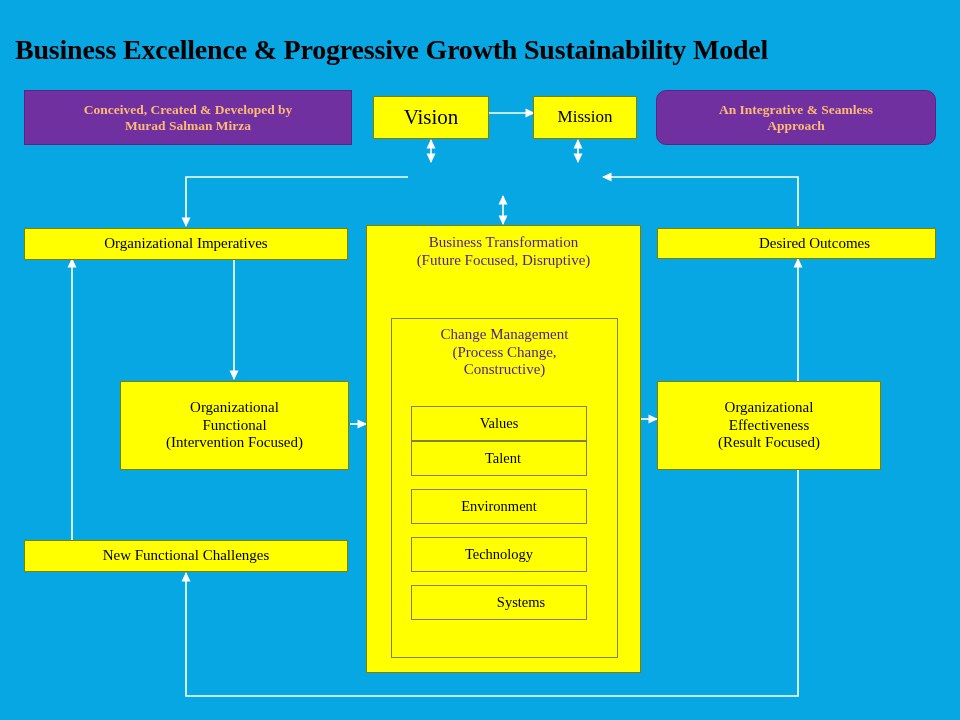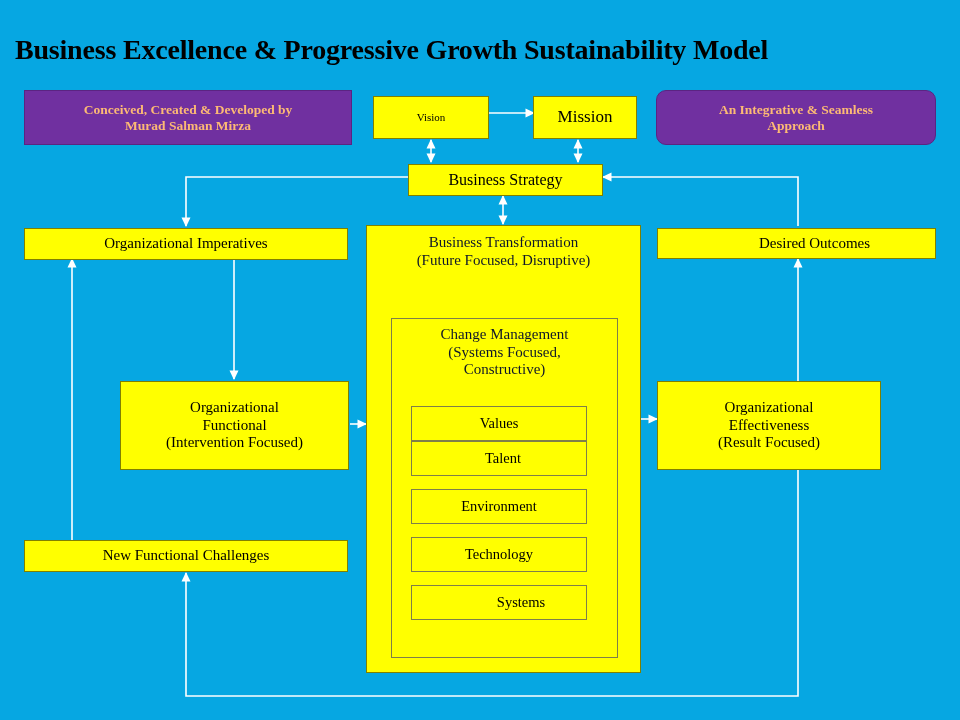--- a/index.html
+++ b/index.html
@@ -59,21 +59,21 @@
     border: 1px solid #7f7f49;
     font-size: 14.5px;
   }
   .big-panel {
     background: #ffff00;
     border: 1px solid #808000;
   }
   .panel-heading {
     position: absolute;
     text-align: center;
-    color: #0f172a;
+    color: #4c1d95;
     line-height: 1.18;
     font-size: 15px;
   }
 </style>
 </head>
 <body>
 
 <div id="canvas">
 
   <svg id="wires" viewBox="0 0 960 720">
@@ -125,50 +125,47 @@
   <div class="box purple" style="left:24px; top:90px; width:328px; height:55px; flex-direction:column;">
     <span>Conceived, Created &amp; Developed by</span>
     <span>Murad Salman Mirza</span>
   </div>
 
   <div class="box purple" style="left:656px; top:90px; width:280px; height:55px; flex-direction:column;border-radius:10px;">
     <span>An Integrative &amp; Seamless</span>
     <span>Approach</span>
   </div>
 
-  <div class="box yellow" style="left:373px; top:96px; width:116px; height:43px; font-size:11px;">
+  <div class="box yellow" style="left:373px; top:96px; width:116px; height:43px; font-size:21px;">
     <span>Vision</span>
   </div>
 
   <div class="box yellow" style="left:533px; top:96px; width:104px; height:43px; font-size:17px;">
     <span>Mission</span>
   </div>
 
-  <div class="box yellow" style="left:408px; top:164px; width:195px; height:32px; font-size:16px;">
-    <span>Business Strategy</span>
-  </div>
 
   <div class="box yellow" style="left:24px; top:228px; width:324px; height:32px;">
     <span>Organizational Imperatives</span>
   </div>
 
   <div class="box yellow" style="left:657px; top:228px; width:279px; height:31px;padding-left:36px;">
     <span>Desired Outcomes</span>
   </div>
 
   <div class="big-panel" style="position:absolute; left:366px; top:225px; width:275px; height:448px; box-sizing:border-box;">
     <div class="panel-heading" style="left:0; top:8px; width:100%;">
       <div>Business Transformation</div>
       <div>(Future Focused, Disruptive)</div>
     </div>
 
     <div style="position:absolute; left:24px; top:92px; width:227px; height:340px; background:#ffff00; border:1px solid #7f7f49; box-sizing:border-box;">
       <div class="panel-heading" style="left:0; top:7px; width:100%;">
         <div>Change Management</div>
-        <div>(Systems Focused,</div>
+        <div>(Process Change,</div>
         <div>Constructive)</div>
       </div>
 
       <div style="position:absolute; left:19px; top:87px; width:176px;">
         <div class="box inner-box" style="position:relative; margin-bottom:0; width:176px; height:35px;">
           <span>Values</span>
         </div>
         <div class="box inner-box" style="position:relative; margin-bottom:13px; width:176px; height:35px;padding-left:8px;">
           <span>Talent</span>
         </div>

